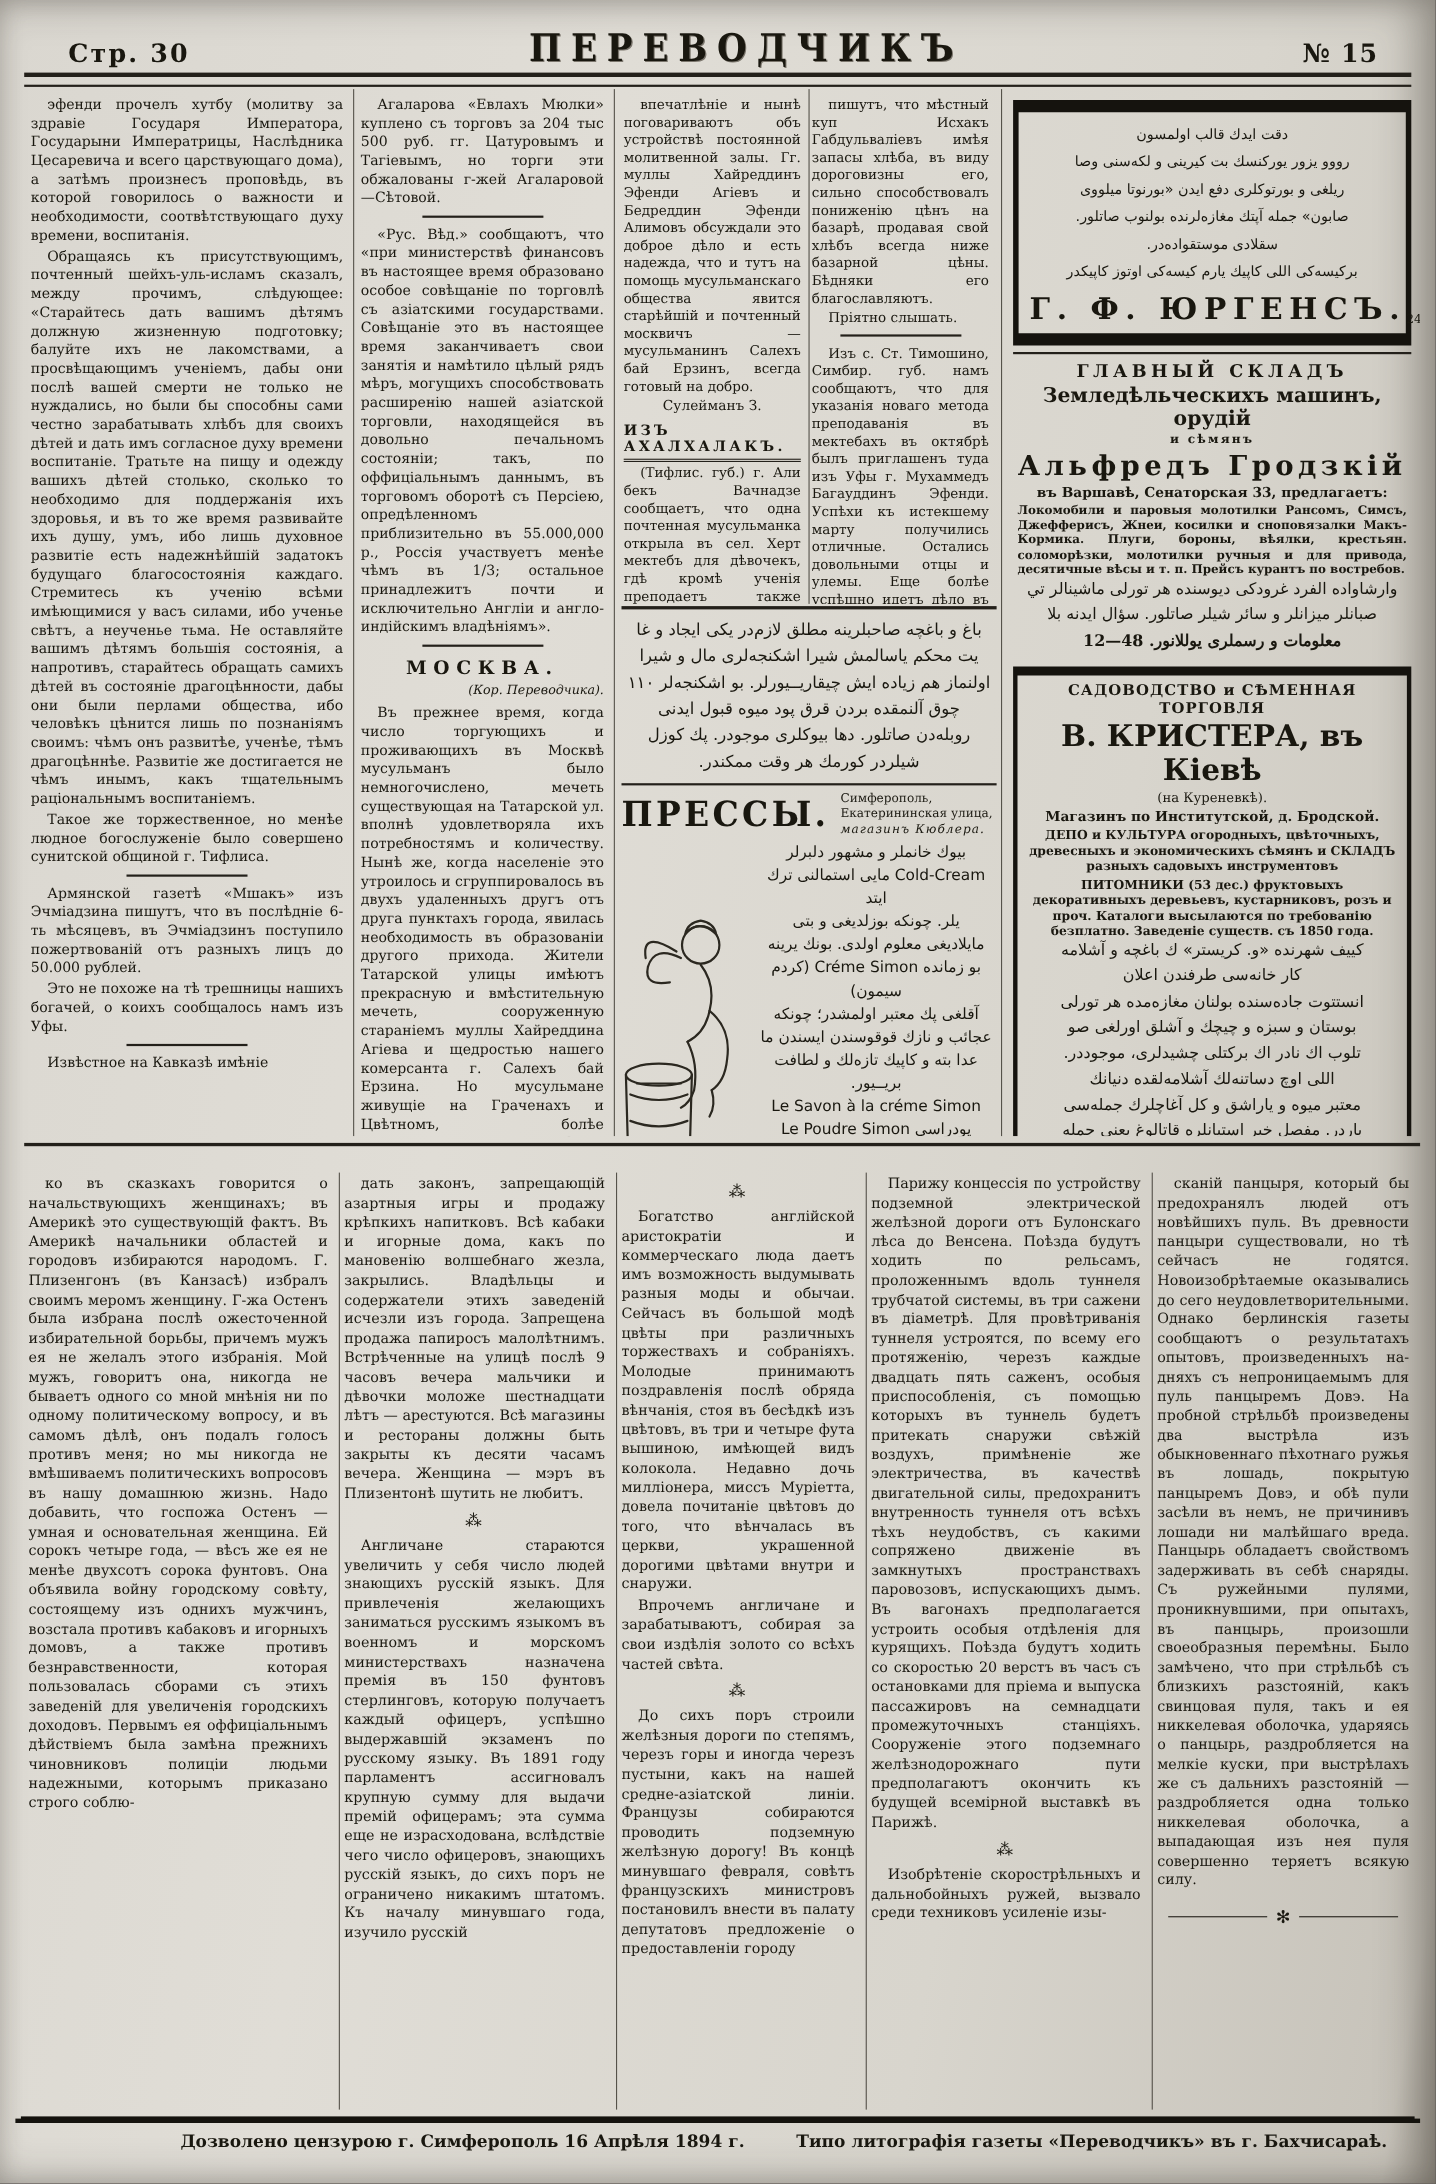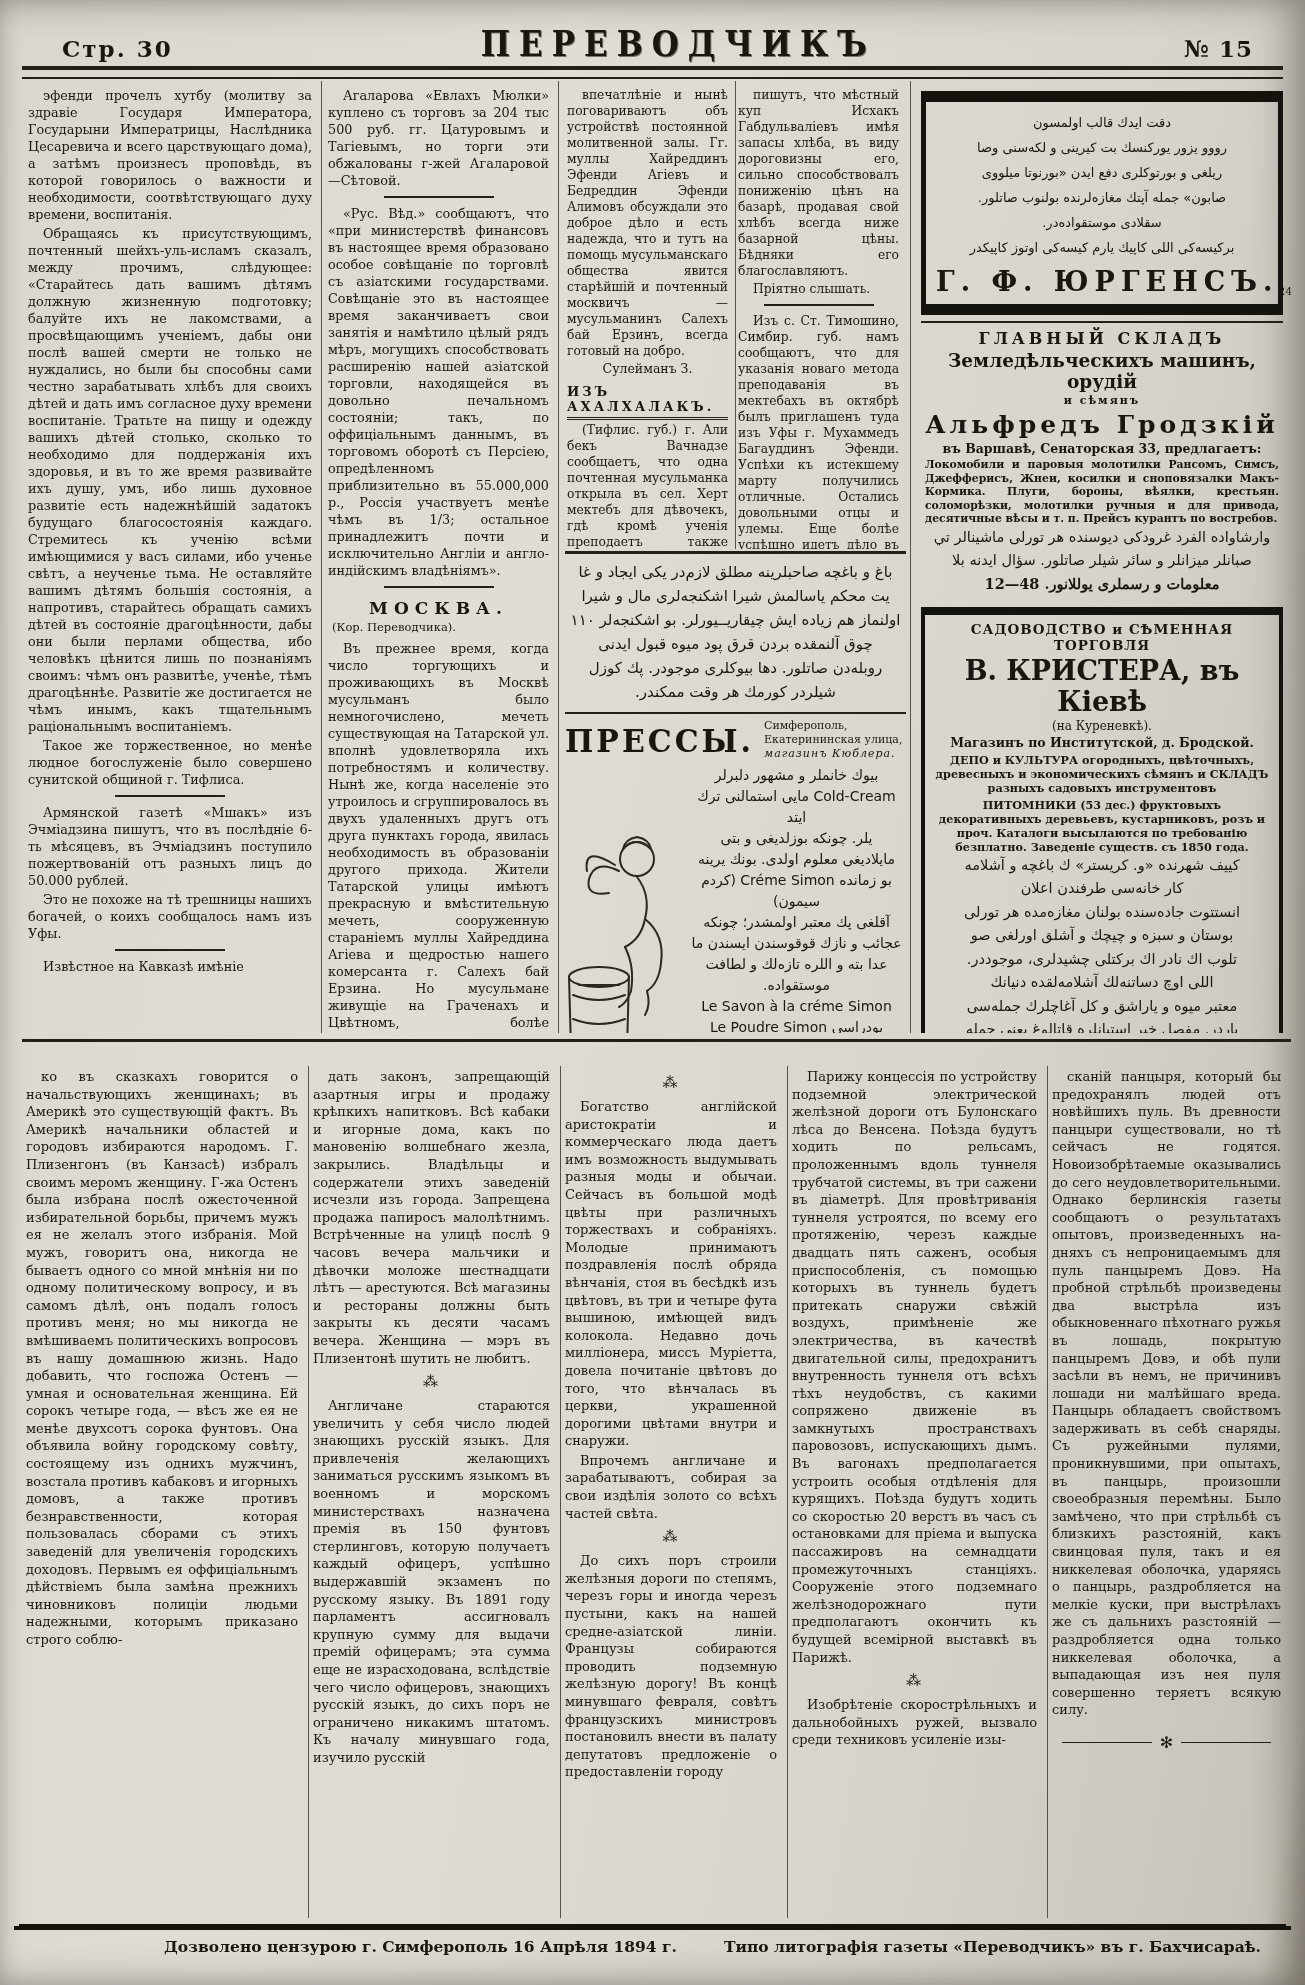--- a/index.html
+++ b/index.html
@@ -19,21 +19,21 @@
   .tcol{box-sizing:border-box;overflow:hidden;padding:6px 9px 0 6px;border-right:1px solid #55524a;}
   .c1{width:300px;}
   .c2{width:237px;}
   .mid{width:352px;padding:0 4px 0 6px;border-right:1px solid #55524a;box-sizing:border-box;overflow:hidden;}
   .adc{flex:1;border-right:none;padding:2px 6px 0 8px;box-sizing:border-box;overflow:hidden;}
   p.art{margin:0 0 2px 0;font-size:12.8px;line-height:17px;text-align:justify;text-indent:15px;}
   .narrow p.art{font-size:12.3px;line-height:16px;}
   .sep{width:110px;border-top:2.5px solid #23201a;margin:7px auto 7px auto;}
   .sig{font-size:12.5px;text-align:center;margin:2px 0 4px 0;}
   .h-mos{font-size:17px;font-weight:bold;letter-spacing:6px;text-align:center;margin:10px 0 2px 0;}
-  .h-mos-sub{font-size:11.5px;text-align:left;margin:0 0 6px 4px;}
+  .h-mos-sub{font-size:11.5px;text-align:right;margin:0 0 6px 4px;font-style:italic;}
   .h-akh{font-size:13px;font-weight:bold;letter-spacing:3px;margin:8px 0 2px 0;
     padding-bottom:3px;border-bottom:3px double #23201a;}
   .midrow{display:flex;height:468px;overflow:hidden;}
   .midrow .narrow{flex:1;padding:6px 7px 0 2px;box-sizing:border-box;overflow:hidden;}
   .midrow .narrow:first-child{border-right:1px solid #55524a;}
   .arab{direction:rtl;font-family:"DejaVu Sans","Liberation Sans",sans-serif;}
   .ver-arab{border-top:3.5px solid #23201a;padding-top:6px;margin-top:2px;}
   .ver-arab div{font-size:15px;line-height:24px;text-align:center;}
   .pressy{border-top:2px solid #23201a;margin-top:8px;padding-top:5px;display:flex;align-items:center;}
   .pressy .t{font-size:30px;font-weight:bold;letter-spacing:3px;transform:scaleY(1.05);}
@@ -171,21 +171,21 @@
           </svg>
         </figure>
         <div class="txt arab">
           <div>بيوك خانملر و مشهور دلبرلر</div>
           <div>Cold-Cream مايى استمالنى ترك ايتد</div>
           <div>يلر. چونكه بوزلديغى و بتى</div>
           <div>مايلاديغى معلوم اولدى. بونك يرينه</div>
           <div>بو زمانده Créme Simon (كردم سيمون)</div>
           <div>آقلغى پك معتبر اولمشدر؛ چونكه</div>
           <div>عجائب و نازك قوقوسندن ايسندن ما</div>
-          <div>عدا بته و اللره تازه‌لك و لطافت موستقواده.</div>
+          <div>عدا بته و كاپيك تازه‌لك و لطافت بريــيور.</div>
           <div>Le Savon à la créme Simon پودراسى Le Poudre Simon</div>
 
         </div>
       </div>
     </div>
 
     <div class="tcol adc">
       <div class="box-jur">
         <div class="arab">
           <div class="al">دقت ايدك قالب اولمسون</div>

